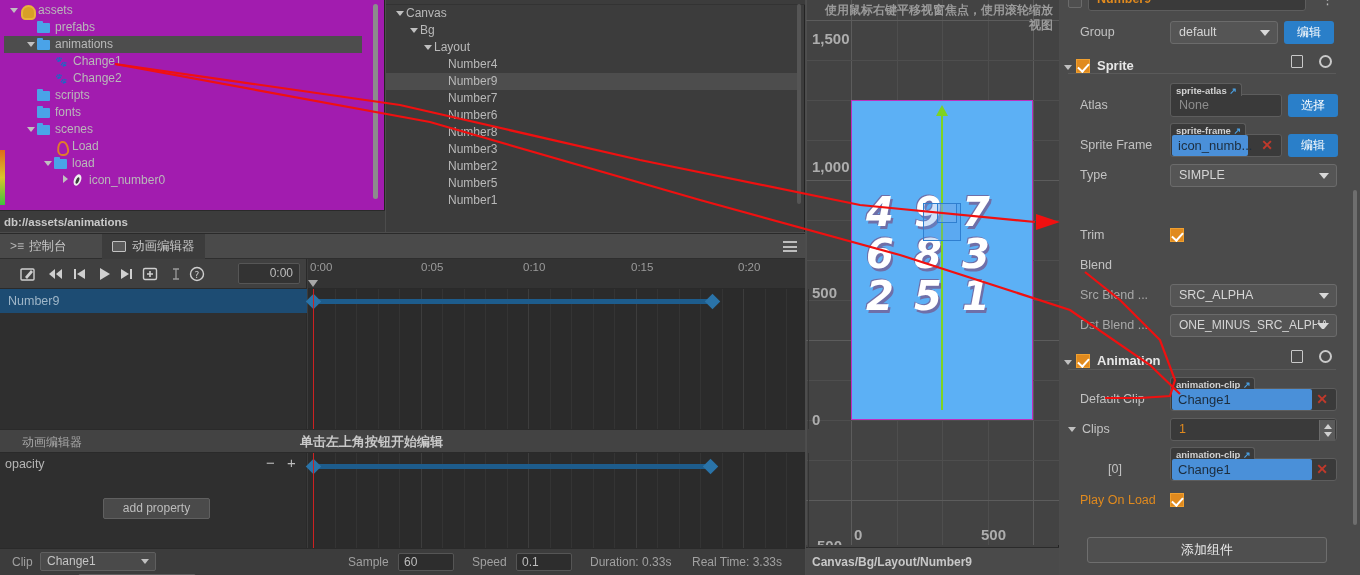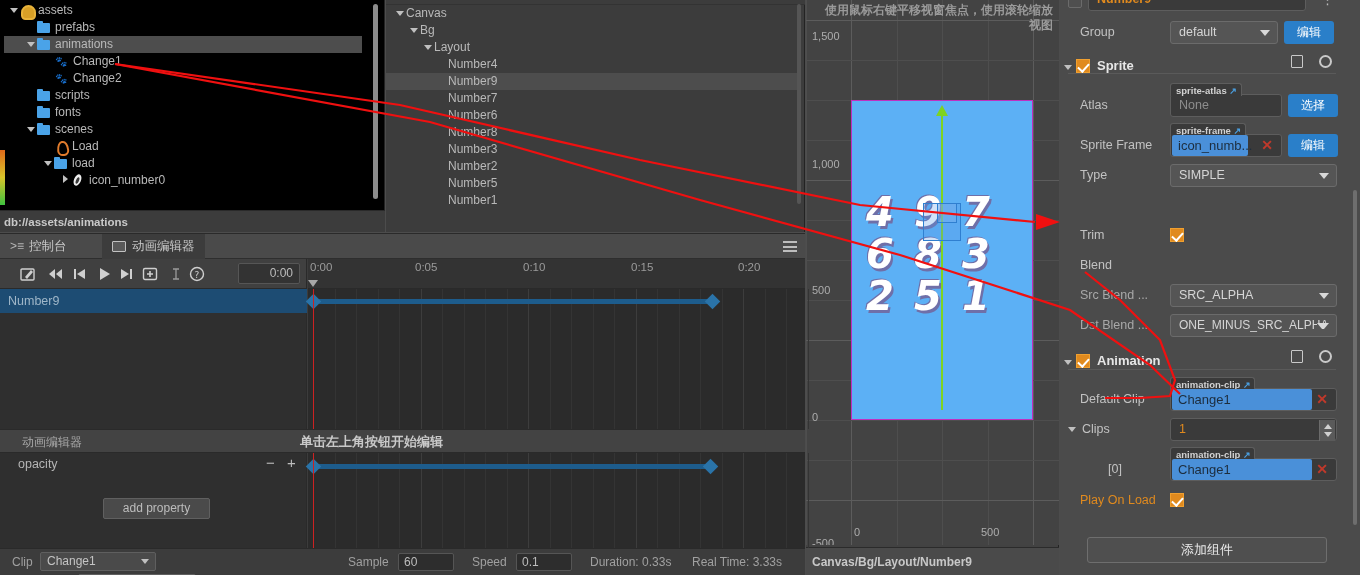--- a/index.html
+++ b/index.html
@@ -4,21 +4,21 @@
 <style>
   * { box-sizing: border-box; margin:0; padding:0; }
   html,body { width:1360px; height:575px; overflow:hidden; background:#4c4c4c;
     font-family:"Liberation Sans", sans-serif; }
   body { position:relative; }
 
   
   .panel { position:absolute; background:#3c3c3c; }
 
   
-  #assets-panel { left:0; top:0; width:385px; height:232px; background:#000000;
+  #assets-panel { left:0; top:0; width:385px; height:232px; background:#a21caf;
      border-right:1px solid #232323; }
   #assets-tree { position:absolute; left:4px; top:2px; right:22px; top:2px; height:205px; overflow:hidden; }
   .tree-row { height:17px; line-height:17px; font-size:12px; color:#b9b9b9;
      white-space:nowrap; display:flex; align-items:center; padding-left:4px; }
   .tree-row.sel { background:#4d4d4d; }
   .tw { width:12px; flex:0 0 12px; display:inline-block; text-align:center; color:#bbb; font-size:8px;}
   .folder-ico { width:13px; height:11px; flex:0 0 13px; margin-right:5px; position:relative; }
   .folder-ico:before{content:"";position:absolute;left:0;top:1px;width:13px;height:10px;
      background:#4aa3e8;border-radius:1px;}
   .folder-ico:after{content:"";position:absolute;left:0;top:-1px;width:6px;height:3px;
@@ -56,21 +56,21 @@
   .hier-row.sel{background:#4d4d4d;}
   #hier-vscroll{position:absolute;right:3px;top:4px;width:4px;height:200px;background:#555;border-radius:2px;}
 
   
   #scene-panel{left:806px;top:0;width:253px;height:575px;background:#424242;border-right:1px solid #232323;}
   #scene-canvas{position:absolute;left:0;top:0;width:253px;height:545px;overflow:hidden;background:#434343;}
   .gridline-v{position:absolute;top:0;bottom:0;width:1px;background:#4e4e4e;}
   .gridline-h{position:absolute;left:0;right:0;height:1px;background:#4e4e4e;}
   .gridline-v.major{background:#5c5c5c;}
   .gridline-h.major{background:#5c5c5c;}
-  .axis-lbl{position:absolute;color:#adadad;font-size:11px;}
+  .axis-lbl{position:absolute;color:#adadad;font-size:15px;font-weight:bold;}
   #scene-hint{position:absolute;left:8px;top:3px;right:6px;color:#9a9a9a;font-size:12px;
      font-weight:bold;text-align:right;line-height:15px;}
   #node-rect{position:absolute;left:45px;top:100px;width:182px;height:320px;background:#5cb0f5;
      border:1.5px solid #c02fc0;}
   #numbers-grid{position:absolute;left:0;top:0;width:100%;height:100%;}
   .num-cell{position:absolute;font-family:"DejaVu Sans", sans-serif;font-weight:bold;font-style:italic;
      font-size:40px;color:#ffffff;text-shadow:2px 3px 0 #6f6fa8, -1px -1px 0 #6f6fa8;}
   #green-axis{position:absolute;left:135px;top:110px;width:2px;height:300px;background:#7ed321;}
   #green-arrow{position:absolute;left:130px;top:105px;width:0;height:0;
      border-left:6px solid transparent;border-right:6px solid transparent;border-bottom:11px solid #7ed321;}
@@ -148,21 +148,21 @@
   .track-bar{position:absolute;height:5px;background:#1d5c8c;}
   .kf{position:absolute;width:11px;height:11px;background:#2a73a8;transform:rotate(45deg);}
 
   #prop-hdr{position:absolute;left:0;top:195px;width:805px;height:24px;background:#434343;
      border-top:1px solid #2a2a2a;border-bottom:1px solid #2a2a2a;}
   #prop-hdr-lbl{position:absolute;left:22px;top:0;line-height:24px;color:#a8a8a8;font-size:12px;}
   #edit-hint{position:absolute;left:300px;top:0;line-height:24px;color:#c9c9c9;font-size:13px;font-weight:bold;}
 
   #prop-list{position:absolute;left:0;top:219px;width:307px;height:95px;background:#2f2f2f;border-right:1px solid #2a2a2a;}
   #prop-row{position:absolute;left:0;top:0;width:307px;height:22px;display:flex;align-items:center;}
-  #prop-name{padding-left:18px;color:#b5b5b5;font-size:12.5px;}
+  #prop-name{padding-left:5px;color:#b5b5b5;font-size:12.5px;}
   .pm{position:absolute;color:#bdbdbd;font-size:15px;top:1px;}
   #addprop{position:absolute;left:103px;top:45px;width:107px;height:21px;background:#4a4a4a;
      border:1px solid #606060;border-radius:2px;color:#bdbdbd;font-size:12px;line-height:19px;text-align:center;}
   #prop-timeline{position:absolute;left:308px;top:219px;width:497px;height:95px;background:#2b2b2b;}
 
   #anim-bottom{position:absolute;left:0;top:314px;width:805px;height:28px;background:#3c3c3c;
      border-top:1px solid #2a2a2a;}
   .bl{position:absolute;color:#a0a0a0;font-size:12px;}
   .smallsel{position:absolute;background:#4a4a4a;border:1px solid #5f5f5f;border-radius:2px;
      color:#c4c4c4;font-size:12px;height:19px;line-height:17px;padding-left:6px;}
@@ -561,21 +561,21 @@
     <span class="tbico" style="left:189px;">
       <svg viewBox="0 0 16 16" width="16" height="16">
           <circle cx="8" cy="8" r="6.5" fill="none" stroke="#cfcfcf" stroke-width="1.4"></circle>
           <text x="8" y="11.5" font-size="9" fill="#cfcfcf" text-anchor="middle" font-family="DejaVu Sans">?</text>
         </svg></span>
     <div id="time-disp">0:00</div>
   </div>
 
   <div id="ruler">
       <div class="rtick" style="left: 2px;">0:00</div>
-      <div class="rtick" style="left: 107px;">0:05</div>
+      <div class="rtick" style="left: 113px;">0:05</div>
       <div class="rtick" style="left: 215px;">0:10</div>
       <div class="rtick" style="left: 323px;">0:15</div>
       <div class="rtick" style="left: 430px;">0:20</div>
     </div>
   <div id="playhead-top"></div>
 
   <div id="track-names">
     <div id="track-sel">Number9</div>
   </div>
 

